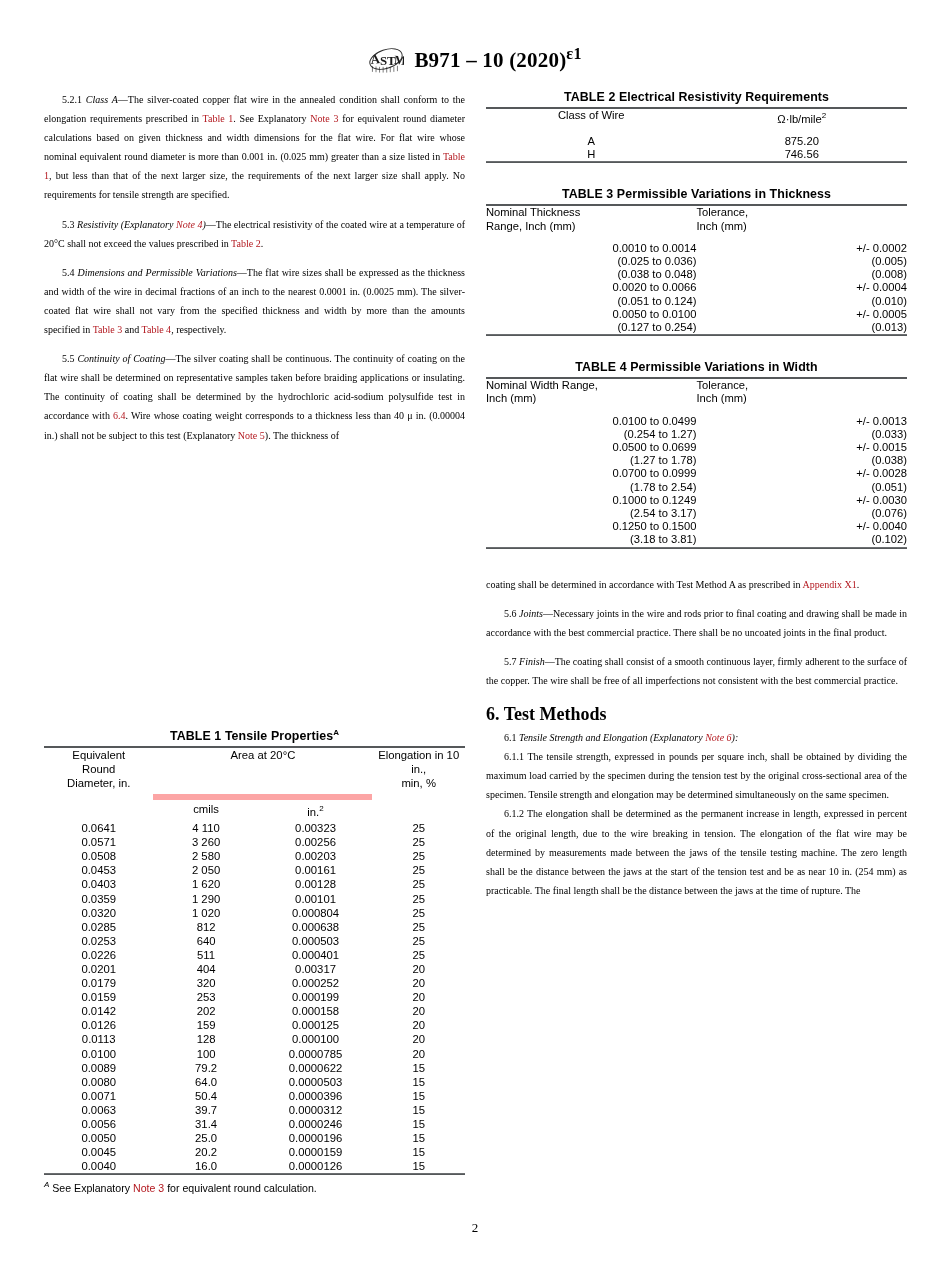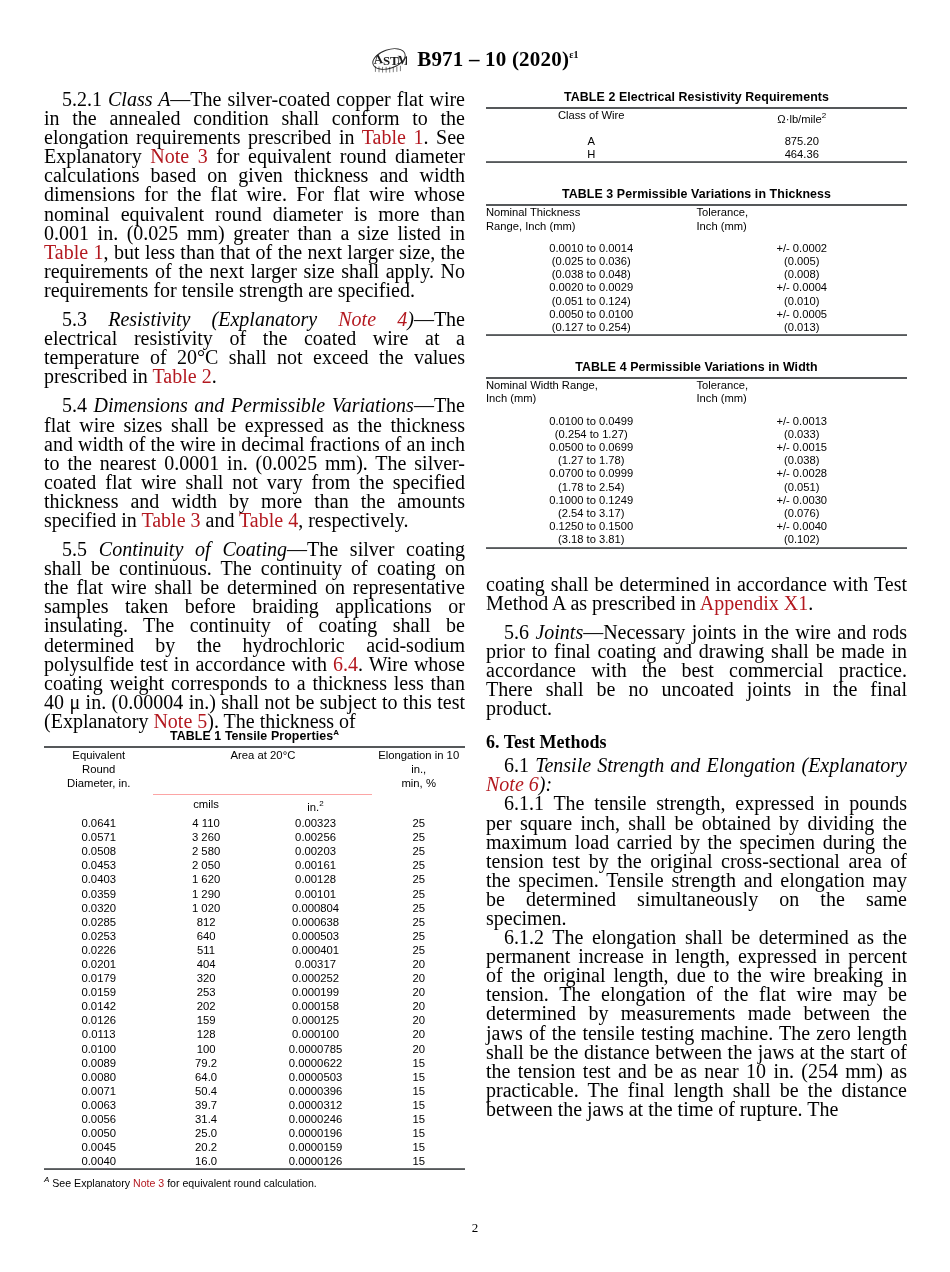--- a/index.html
+++ b/index.html
@@ -40,37 +40,37 @@
     flex: 0 0 auto;
   }
   .doc-title {
     font-family: "Liberation Serif", serif;
     font-size: 21px;
     font-weight: bold;
     letter-spacing: 0.2px;
     white-space: nowrap;
   }
   .doc-title sup {
-    font-size: 10px;
+    font-size: 16px;
     vertical-align: super;
     font-weight: bold;
   }
 
   
   .col {
     position: absolute;
     top: 90px;
     width: 421px;
   }
   .col-left { left: 44px; }
   .col-right { left: 486px; }
 
   p.body {
     margin: 0 0 0 0;
-    font-size: 20px;
+    font-size: 10px;
     line-height: 19.1px;
     text-align: justify;
     text-justify: inter-word;
     text-indent: 18px;
     hyphens: manual;
   }
   p.body.cont { text-indent: 0; }
   p.gap { margin-top: 10px; }
   .it { font-style: italic; }
   .ref { color: #b3181f; }
@@ -103,27 +103,27 @@
     font-weight: normal;
     vertical-align: top;
     line-height: 13.2px;
   }
   .rule-top { border-top: 2.2px solid #55585a; }
   .rule-head { border-bottom: 1px solid #6b6e70; }
 
   .hdr-cell { text-align: center; padding: 3px 0 3px 0; }
   .hdr-cell-l { text-align: left; padding: 3px 0 3px 4px; }
   .data-c { text-align: center; }
-  .data-l { text-align: center; padding-left: 4px; }
+  .data-l { text-align: right; padding-left: 4px; }
   .spacer-row td { height: 9px; }
   sup.ft { font-size: 8px; vertical-align: super; }
   sup.sq { font-size: 8px; vertical-align: super; }
 
   .subrule {
-    border-top: 1px solid #fca5a5;
+    border-top: 6px solid #fca5a5;
     text-align: center;
   }
   .footnote {
     font-family: "Liberation Sans", sans-serif;
     font-size: 10.6px;
     line-height: 13px;
     padding-top: 3px;
   }
   .footnote sup { font-size: 8px; vertical-align: super; font-style: italic; }
 
@@ -407,21 +407,21 @@
             <tr class="spacer-row">
               <td></td>
               <td></td>
             </tr>
             <tr>
               <td class="data-c">A</td>
               <td class="data-c">875.20</td>
             </tr>
             <tr>
               <td class="data-c">H</td>
-              <td class="data-c">464.36</td>
+              <td class="data-c">746.56</td>
             </tr>
           </tbody>
       </table>
       <div class="rule-top" style="border-top-width:1.8px"></div>
     </div>
 
     <div class="tbl-wrap rt" style="margin-bottom:24px">
       <div class="tbl-title">TABLE 3 Permissible Variations in Thickness</div>
       <table class="astm">
         <colgroup>
@@ -451,21 +451,21 @@
             </tr>
             <tr>
               <td class="data-l">(0.025 to 0.036)</td>
               <td class="data-l">(0.005)</td>
             </tr>
             <tr>
               <td class="data-l">(0.038 to 0.048)</td>
               <td class="data-l">(0.008)</td>
             </tr>
             <tr>
-              <td class="data-l">0.0020 to 0.0029</td>
+              <td class="data-l">0.0020 to 0.0066</td>
               <td class="data-l">+/- 0.0004</td>
             </tr>
             <tr>
               <td class="data-l">(0.051 to 0.124)</td>
               <td class="data-l">(0.010)</td>
             </tr>
             <tr>
               <td class="data-l">0.0050 to 0.0100</td>
               <td class="data-l">+/- 0.0005</td>
             </tr>
@@ -544,20 +544,21 @@
             </tr>
           </tbody>
       </table>
       <div class="rule-top" style="border-top-width:1.8px"></div>
     </div>
 
     <p class="body cont" style="margin-top:14px">coating shall be determined in accordance with Test Method A as prescribed in <span class="ref">Appendix X1</span>.</p>
 
     <p class="body gap">5.6 <span class="it">Joints</span>—Necessary joints in the wire and rods prior to final coating and drawing shall be made in accordance with the best commercial practice. There shall be no uncoated joints in the final product.</p>
 
+    <p class="body gap">5.7 <span class="it">Finish</span>—The coating shall consist of a smooth continu­ous layer, firmly adherent to the surface of the copper. The wire shall be free of all imperfections not consistent with the best commercial practice.</p>
 
     <p class="sect-head">6.  Test Methods</p>
 
     <p class="body">6.1 <span class="it">Tensile Strength and Elongation (Explanatory <span class="ref">Note 6</span>):</span></p>
 
     <p class="body">6.1.1 The tensile strength, expressed in pounds per square inch, shall be obtained by dividing the maximum load carried by the specimen during the tension test by the original cross-sectional area of the specimen. Tensile strength and elongation may be determined simultaneously on the same specimen.</p>
 
     <p class="body">6.1.2 The elongation shall be determined as the permanent increase in length, expressed in percent of the original length, due to the wire breaking in tension. The elongation of the flat wire may be determined by measurements made between the jaws of the tensile testing machine. The zero length shall be the distance between the jaws at the start of the tension test and be as near 10 in. (254 mm) as practicable. The final length shall be the distance between the jaws at the time of rupture. The</p>
   </div>
 

